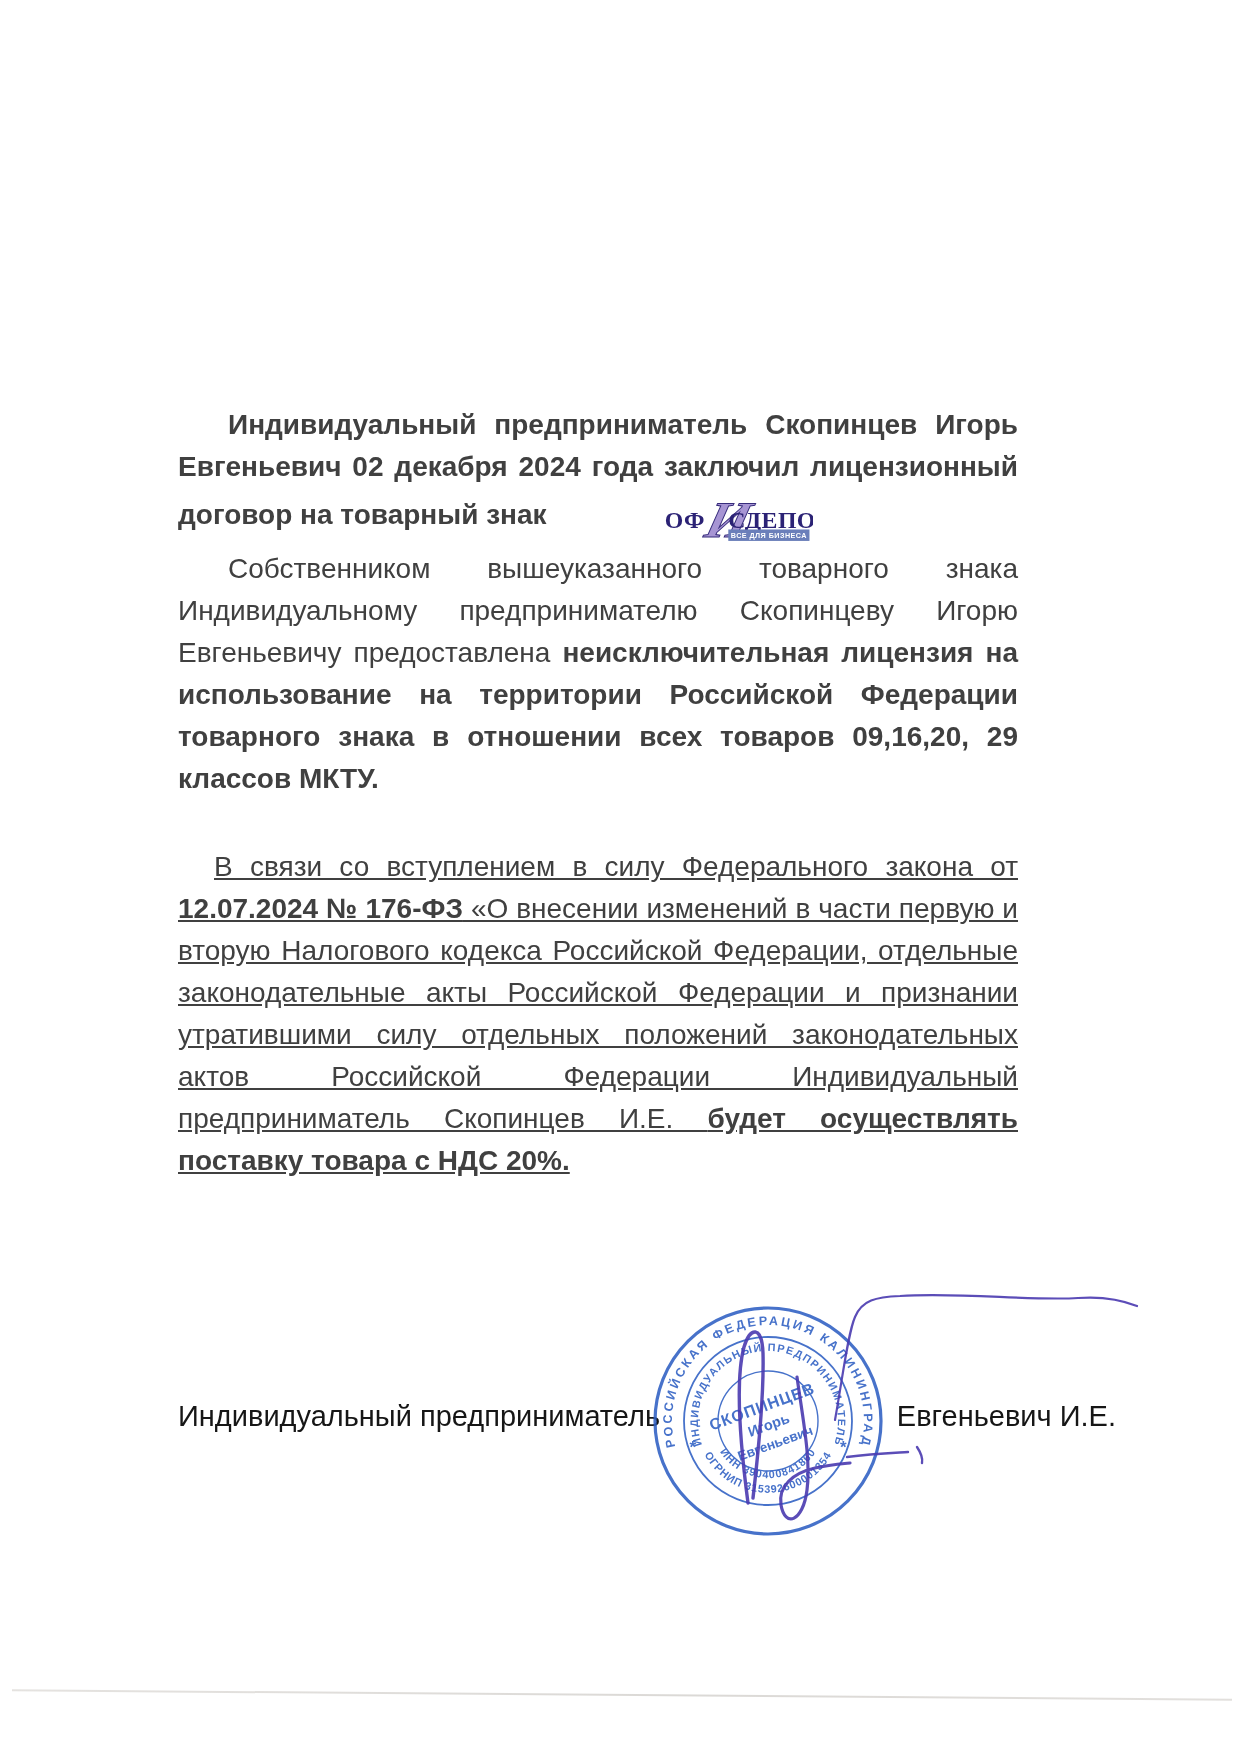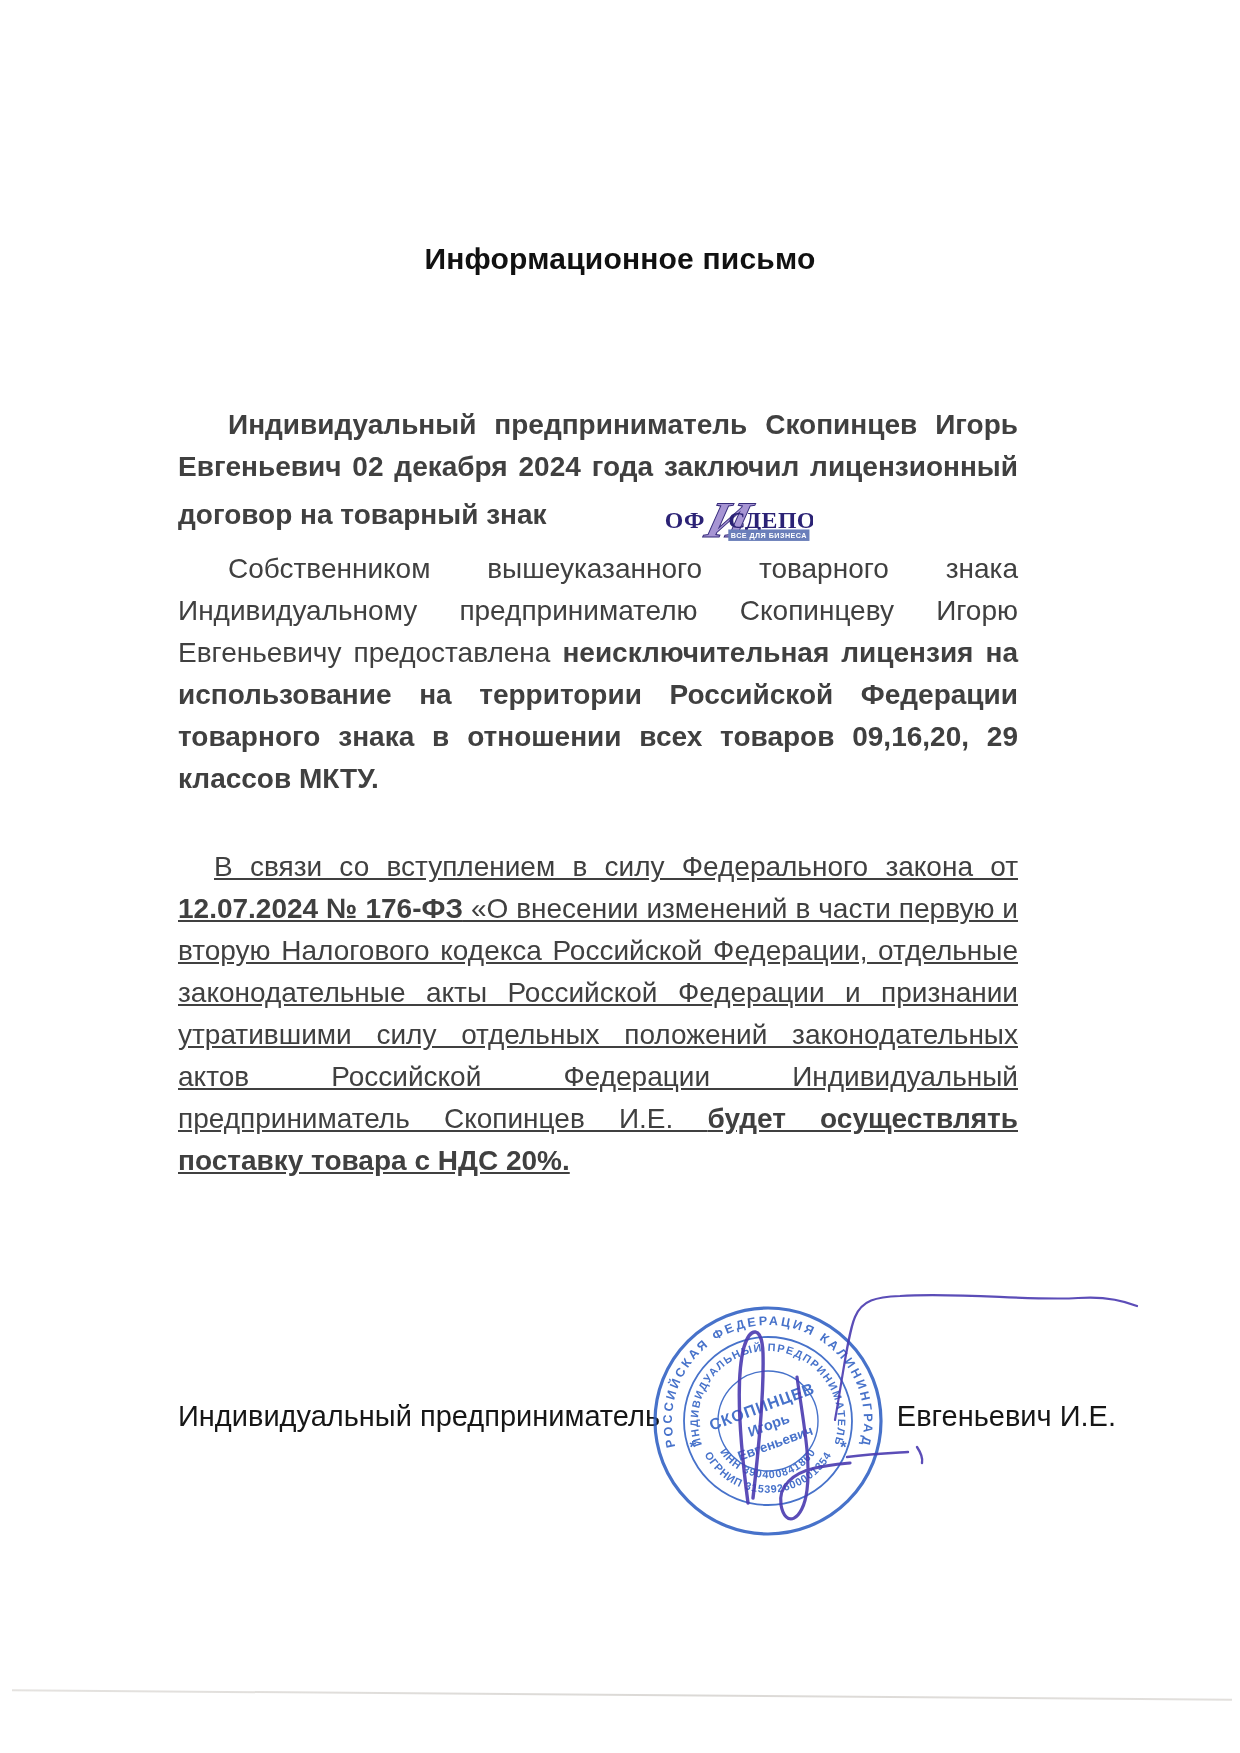--- a/index.html
+++ b/index.html
@@ -52,21 +52,20 @@
   .stamp text, .stamp textPath{
     font-family:"Liberation Sans",sans-serif;
     font-weight:700;
   }
 </style>
 </head>
 <body>
 
 <div class="page">
 
-  <h1 class="title">Информационное письмо</h1>
 
   <div class="content">
     <p class="p1"><span>Индивидуальный предприниматель Скопинцев Игорь Евгеньевич 02 декабря 2024 года заключил лицензионный договор на товарный знак</span><span class="logo-wrap"><svg width="150" height="60" viewBox="0 0 170 60" xmlns="http://www.w3.org/2000/svg">
         <g>
           <text x="2" y="41" font-family="Liberation Serif, serif" font-weight="700" font-size="27" fill="#2b2275" letter-spacing="0.5">ОФ</text>
           <g transform="translate(44,52)">
             <text x="0" y="0" transform="skewX(-24)" font-family="Liberation Serif, serif" font-weight="700" font-size="58" fill="#a795d4" stroke="#372c7c" stroke-width="1.2">И</text>
           </g>
           <text x="74" y="41" font-family="Liberation Serif, serif" font-weight="700" font-size="27" fill="#2b2275" letter-spacing="0.5">СДЕПО</text>
           <rect x="74" y="43" width="92" height="13" fill="#6b7fba"></rect>

